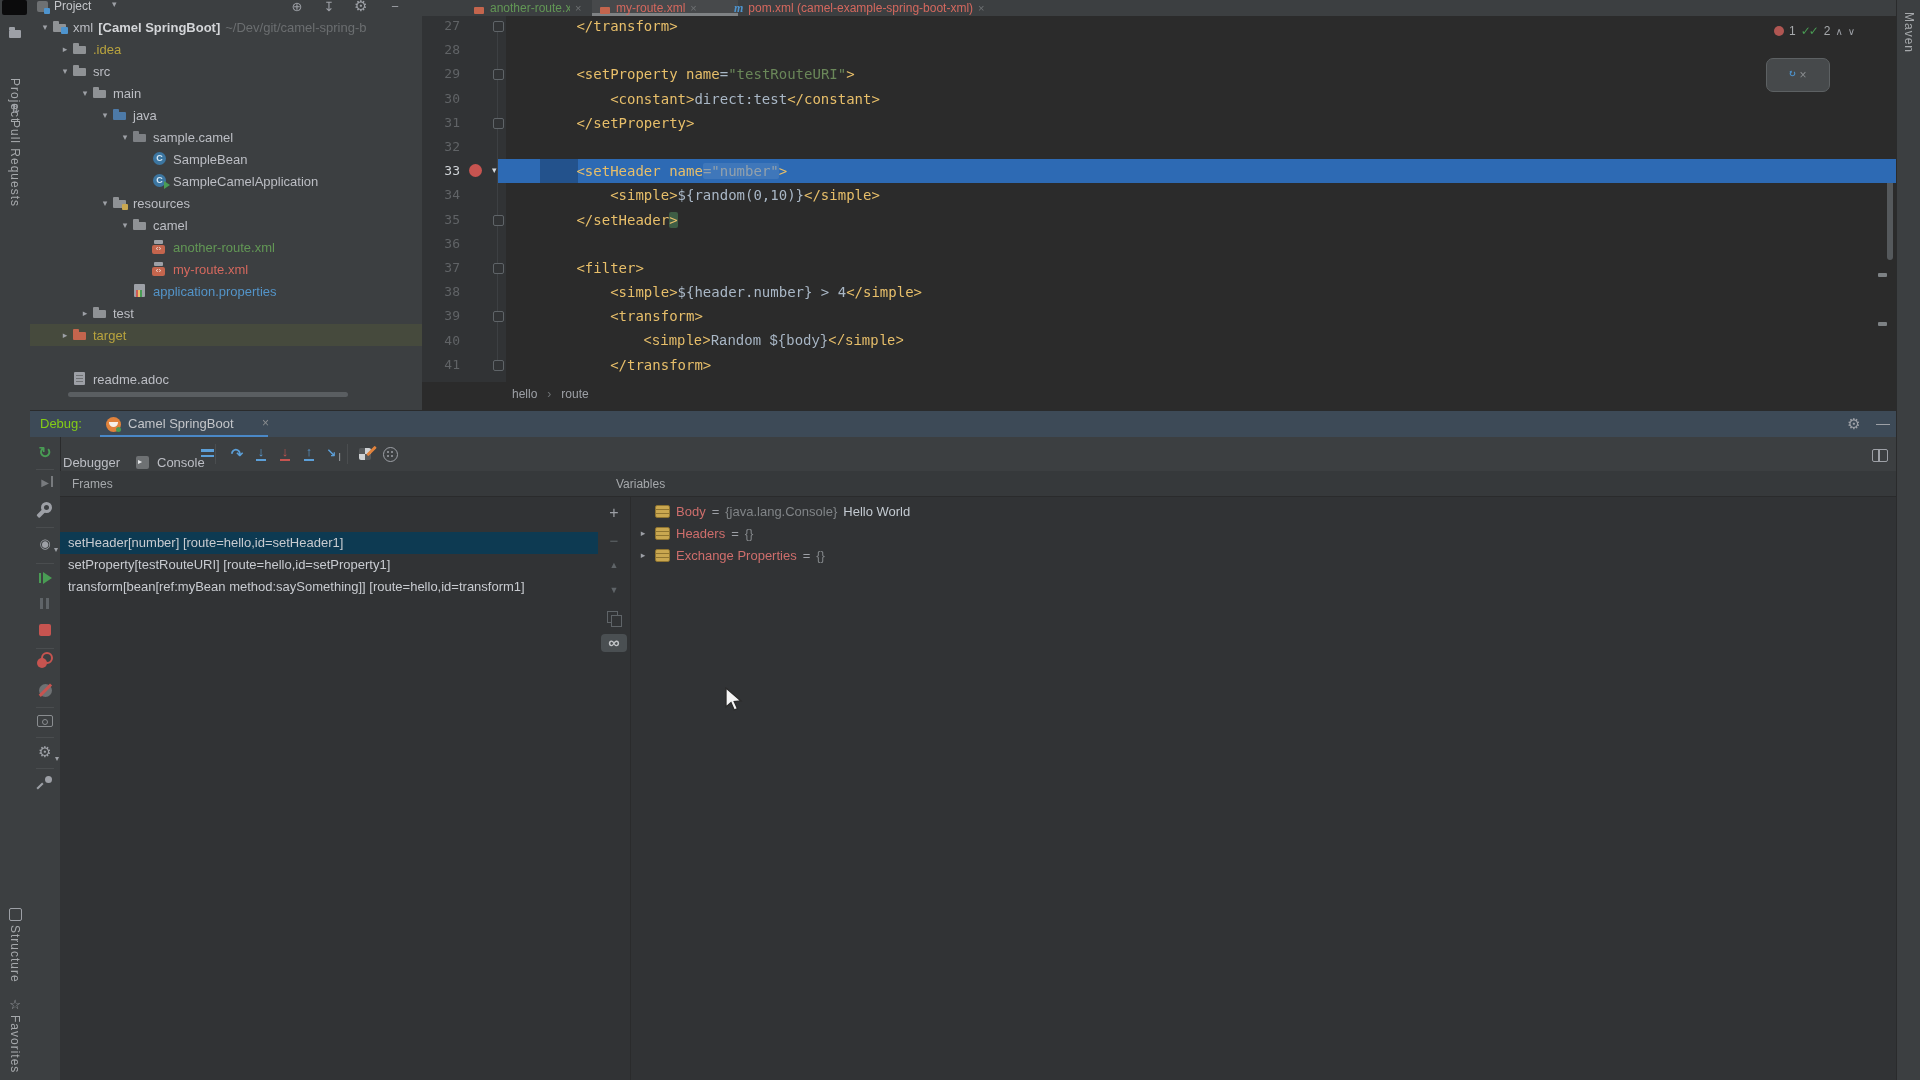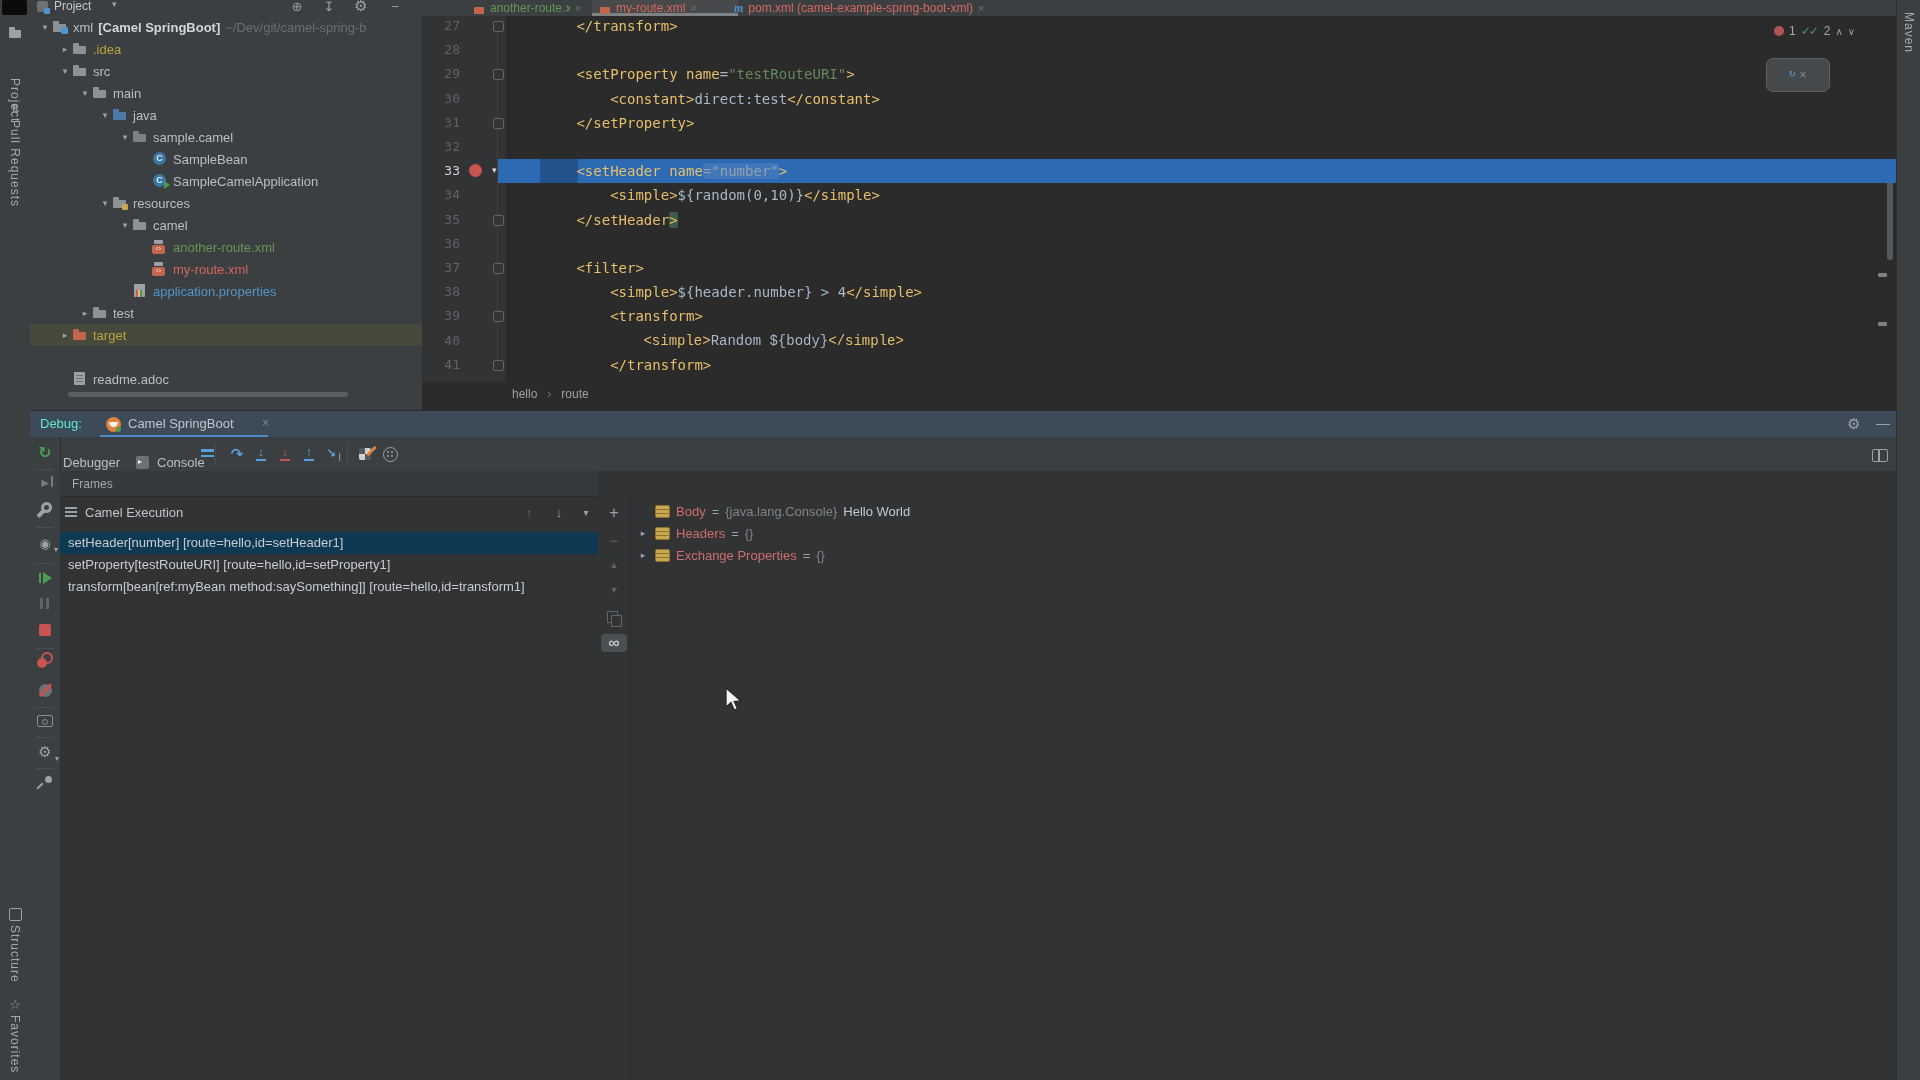--- a/index.html
+++ b/index.html
@@ -86,21 +86,21 @@
   #maven-float{left:1344px;top:58px;width:62px;height:32px;background:#46494b;border:1px solid #5d6163;
      border-radius:7px;display:flex;align-items:center;justify-content:center;gap:10px;}
   #maven-float .m{position:relative;color:#9aa0a6;font:italic bold 14px "Liberation Serif","DejaVu Serif",serif;}
   #maven-float .m::after{content:"\21BB";position:absolute;right:-7px;bottom:-4px;color:#4e94ce;font-size:10px;font-weight:bold;}
   #maven-float .x{color:#8a8d90;font-size:12px;}
   .stripe-mark{position:absolute;border-radius:1px;}
   #ed-sb{left:1465px;top:175px;width:6px;height:85px;background:#55595c;border-radius:3px;}
   
   #debug-header{left:30px;top:410px;width:1866px;height:27px;background:#3d4a57;border-top:1px solid #2a2b2c;
      border-bottom:1px solid #2a2b2c;}
-  #debug-header .lbl{position:absolute;left:10px;top:5px;color:#5eead4;}
+  #debug-header .lbl{position:absolute;left:10px;top:5px;color:#84cc16;}
   #debug-header .sess{position:absolute;left:98px;top:5px;color:#c3c5c9;}
   #debug-header .x{position:absolute;left:232px;top:5px;color:#8a8d90;font-size:12px;}
   #debug-header .underline{position:absolute;left:70px;top:24px;width:168px;height:3px;background:#4a88c7;}
   .camel-icon{position:absolute;left:76px;top:6px;width:15px;height:15px;border-radius:50%;background:#e0823c;}
   .camel-icon::before{content:"";position:absolute;left:3px;top:5px;width:9px;height:5px;background:#f5f0e8;border-radius:0 0 8px 8px;}
   .camel-icon::after{content:"";position:absolute;right:0;bottom:0;width:5px;height:5px;background:#499c54;border-radius:50%;}
   #dh-gear{position:absolute;left:1815px;top:4px;}
   #dh-min{position:absolute;left:1846px;top:4px;color:#9da0a6;font-size:14px;}
   
   #debug-toolbar{left:55px;top:437px;width:1841px;height:34px;background:#3c3f41;border-bottom:1px solid #2a2b2c;}
@@ -454,33 +454,29 @@
       <div class="dl-sep" style="top: 211px;"></div>
       <div class="dl-sep" style="top: 270px;"></div>
       <div class="dl-sep" style="top: 300px;"></div>
       <div class="dl-sep" style="top: 331px;"></div>
     </div>
 
   <div id="frames" class="abs">
     <div class="phead">
         <span>Frames</span>
       </div>
-    <div id="frames-bar">
-      <span class="threads-icon"></span>
-      <span class="thread">Camel Execution</span>
-    <div class="ic ic-frame-up-icon" style="left: 460px; top: 6px;"></div>
-        <div class="ic ic-frame-down-icon" style="left: 490px; top: 6px;"></div>
-        <div class="ic ic-dropdown-caret-icon" style="left: 517px; top: 6px;"></div>
-      </div>
   <div class="frow sel" style="top: 61px;">setHeader[number] [route=hello,id=setHeader1]</div>
       <div class="frow" style="top: 83px;">setProperty[testRouteURI] [route=hello,id=setProperty1]</div>
       <div class="frow" style="top: 105px;">transform[bean[ref:myBean method:saySomething]] [route=hello,id=transform1]</div>
     </div>
 
   <div id="vars" class="abs">
+    <div class="phead">
+        <span style="margin-left:6px">Variables</span>
+      </div>
     <div id="watch-strip">
         <div class="ic ic-add-icon" style="left: 7px; top: 7px;"></div>
         <div class="ic ic-remove-icon" style="left: 7px; top: 34px;"></div>
         <div class="ic ic-move-up-icon" style="left: 7px; top: 59px;"></div>
         <div class="ic ic-move-down-icon" style="left: 7px; top: 84px;"></div>
         <div class="ic ic-duplicate-icon" style="left: 7px; top: 112px;"></div>
         <div class="ic ic-glasses-icon" style="left: 3px; top: 137px;"></div>
       </div>
   <div class="vrow" style="top: 29px;">
         <span class="chevv"></span>

